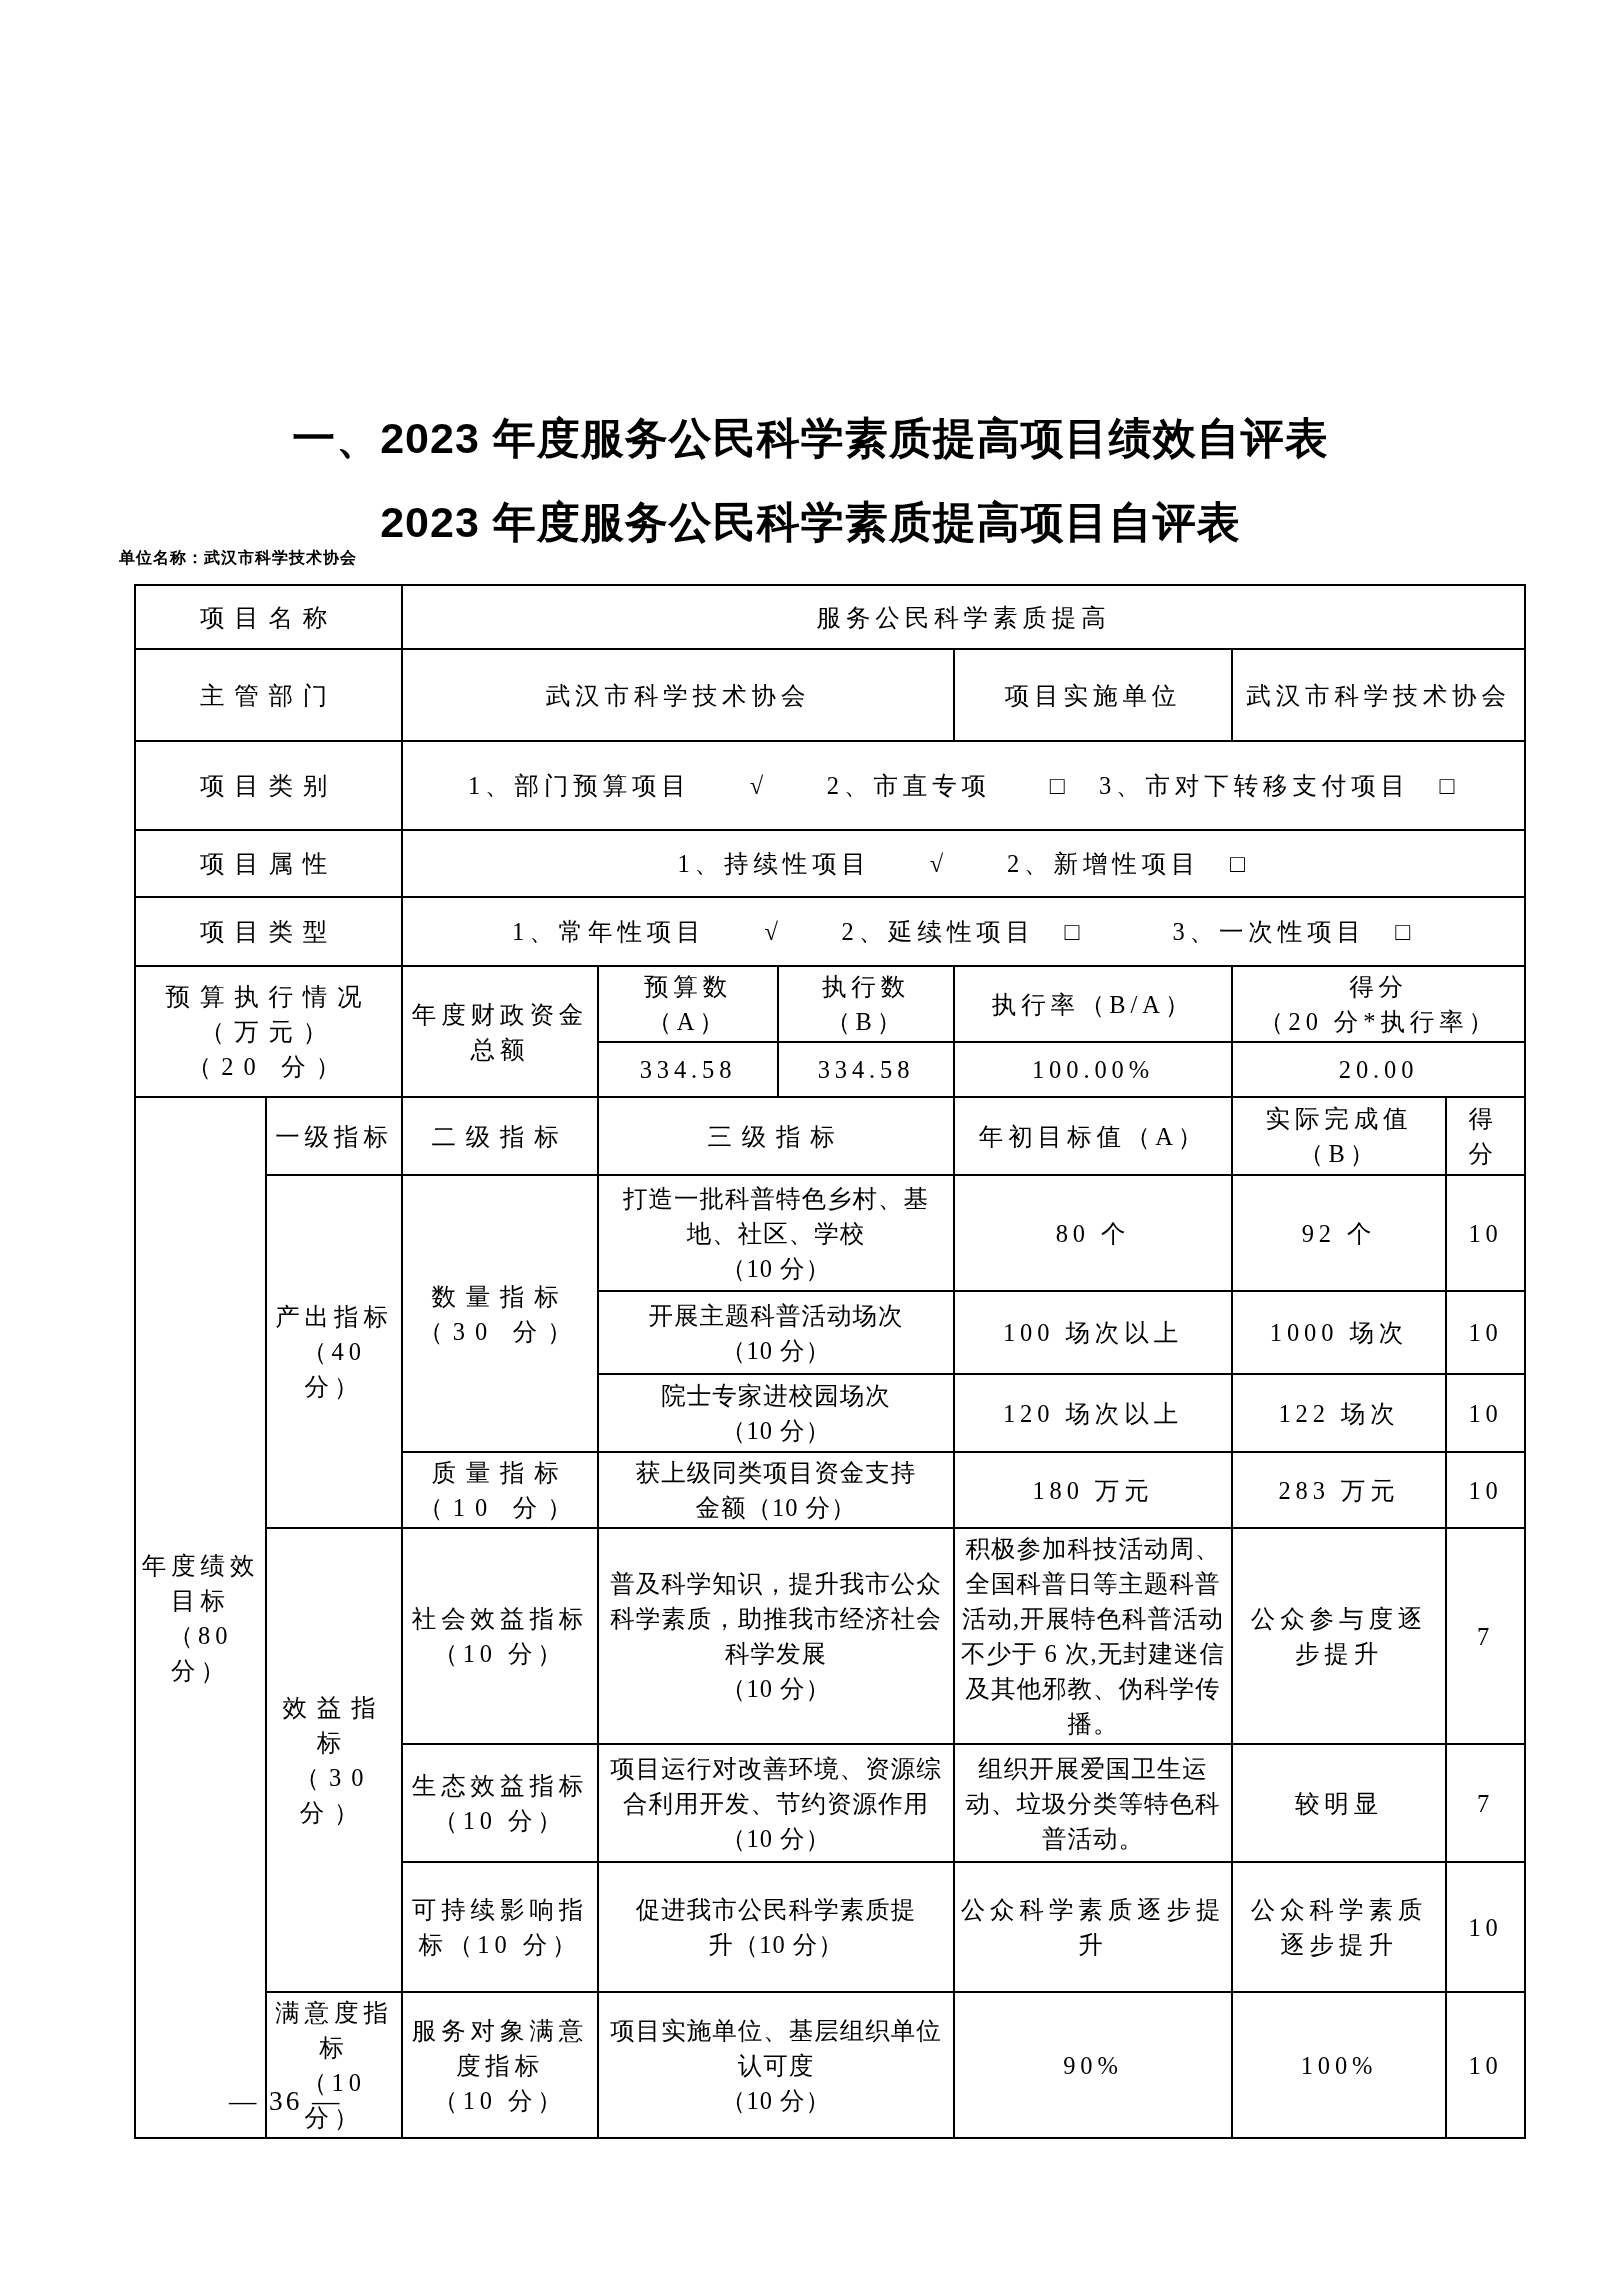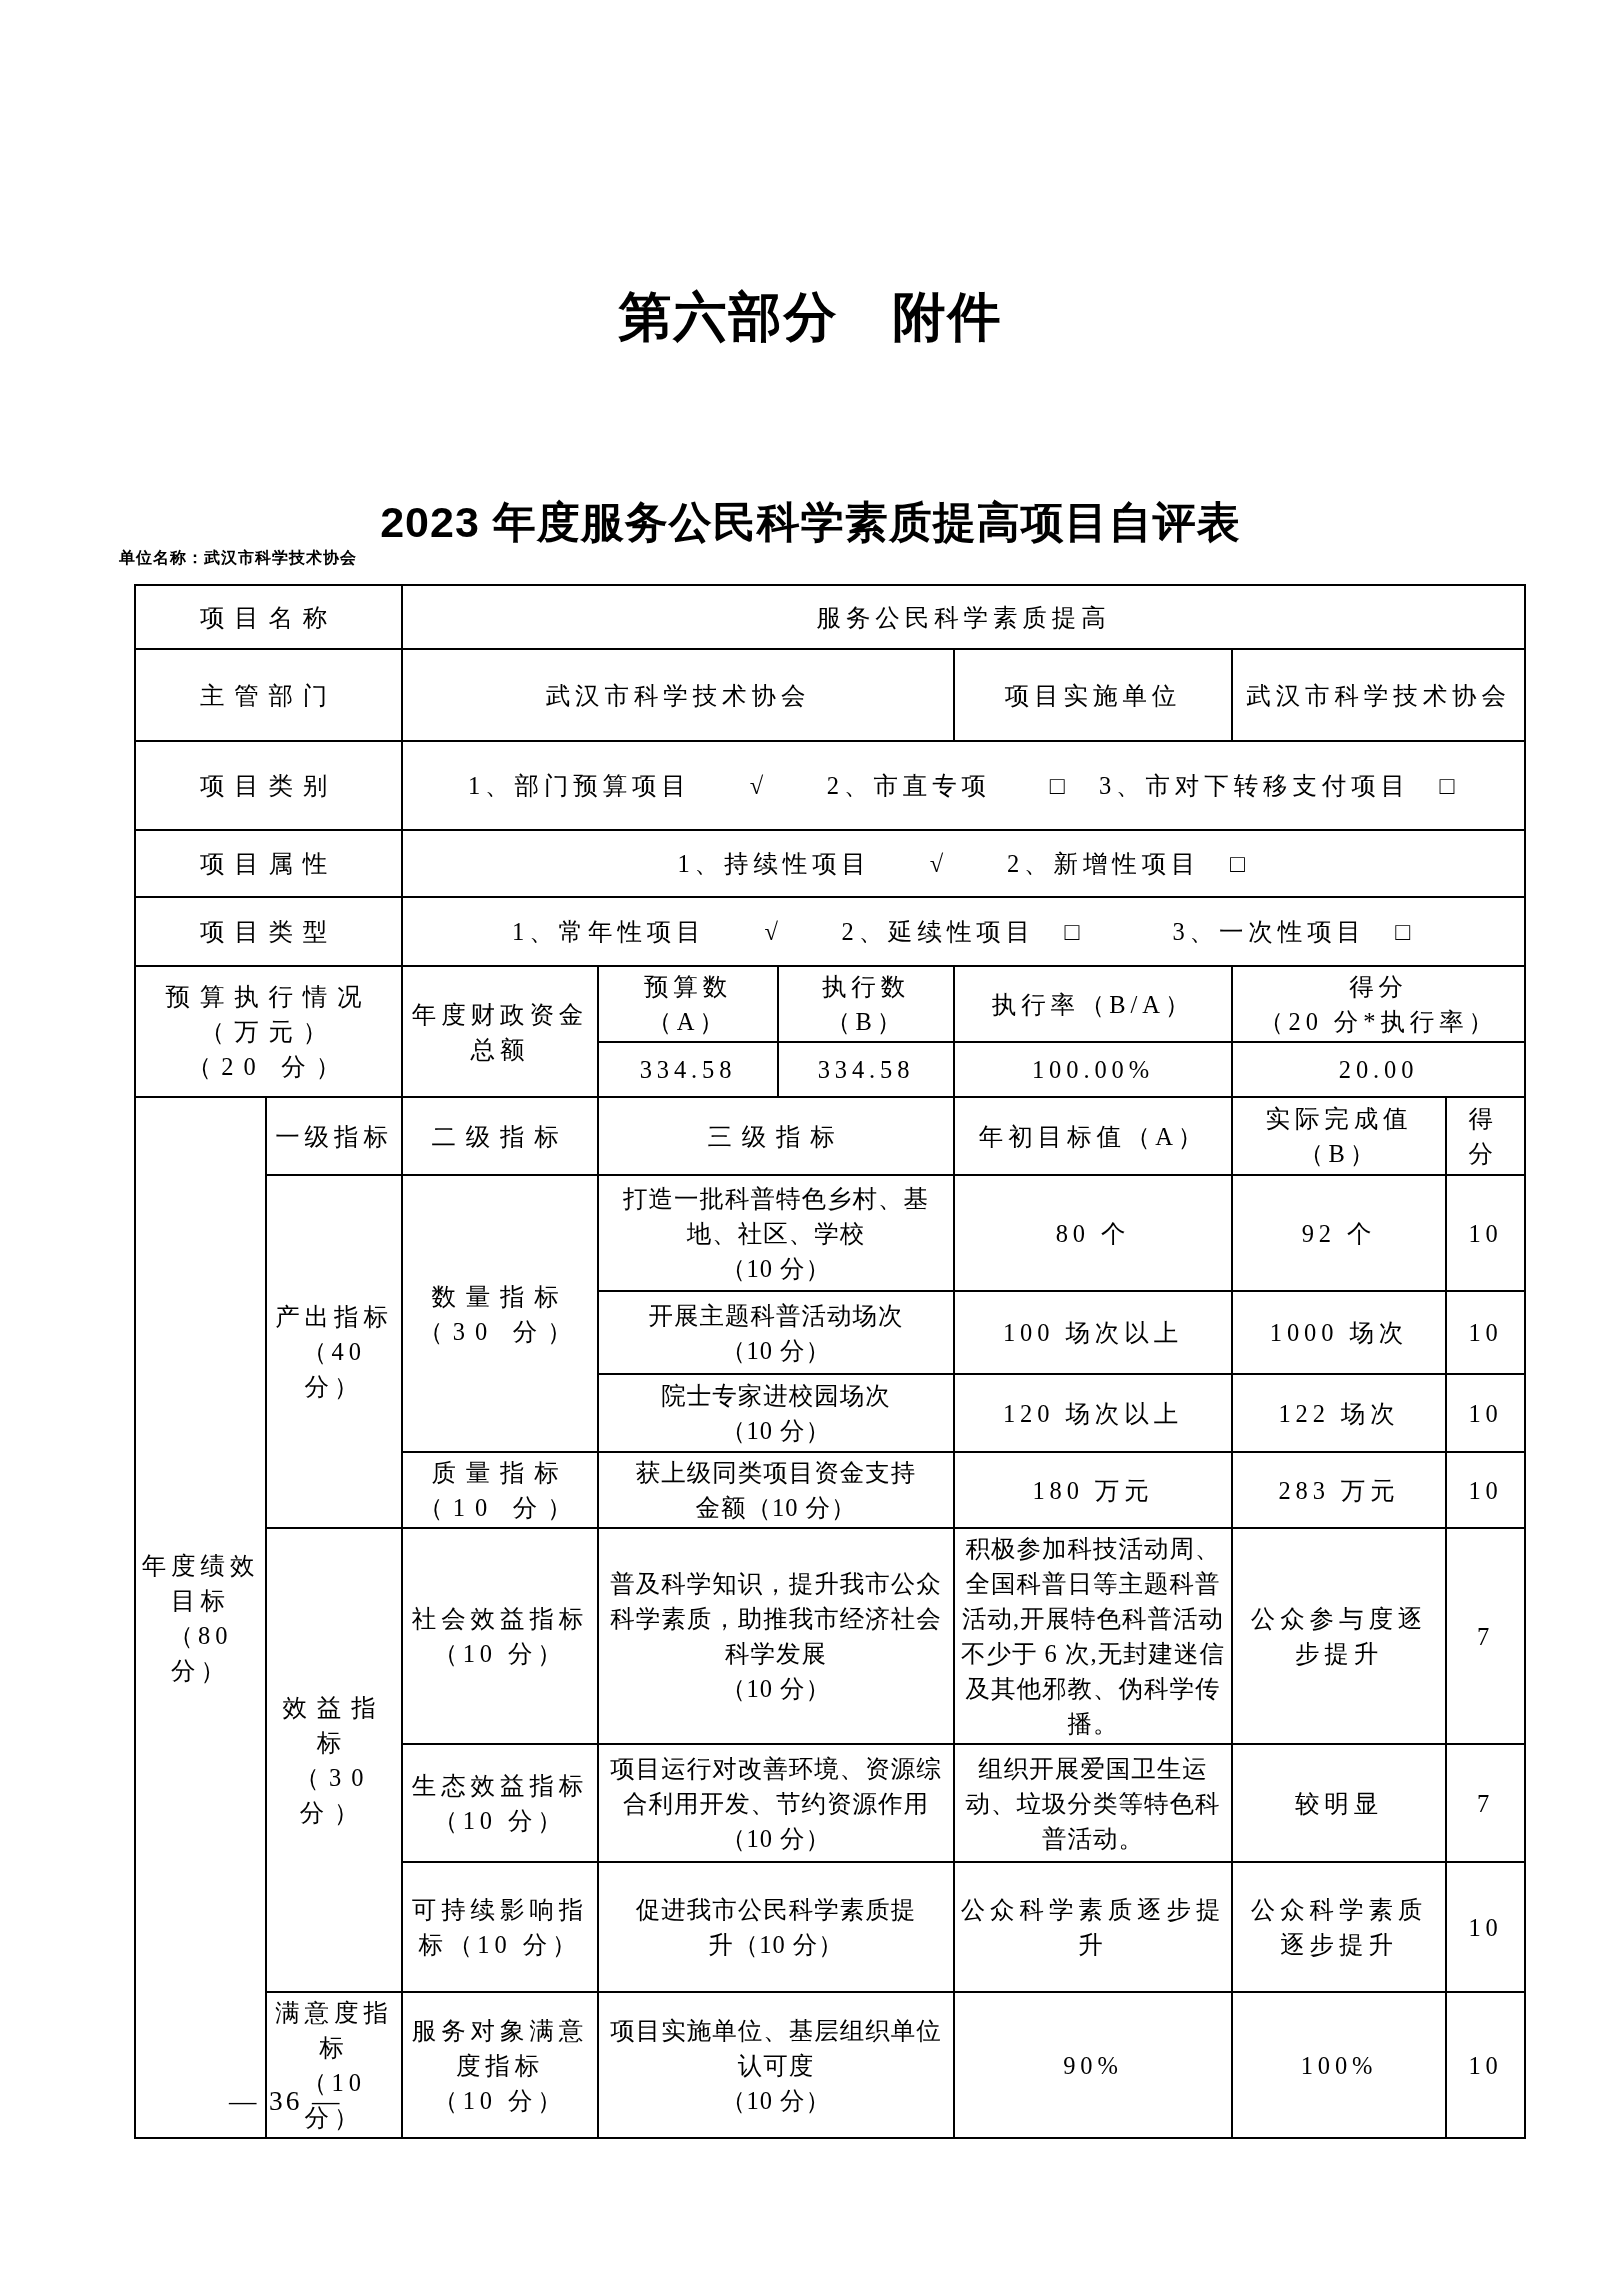--- a/index.html
+++ b/index.html
@@ -56,22 +56,22 @@
   .page-num {
     position:absolute; top:2086px; left:229px;
     font-size:27.4px; letter-spacing:2.9px;
   }
 </style>
 </head>
 <body>
 
 <div class="page">
 
-  <div class="doc-title"><span>第六部分</span><span class="gap">附件</span></div>
-
+
+  <div class="heading h1">一、2023 年度服务公民科学素质提高项目绩效自评表</div>
   <div class="heading h2">2023 年度服务公民科学素质提高项目自评表</div>
 
   <div class="unit-line">单位名称：武汉市科学技术协会</div>
 
   <table class="main">
     <colgroup>
       <col style="width:131px">
         <col style="width:136px">
         <col style="width:196px">
         <col style="width:180px">

